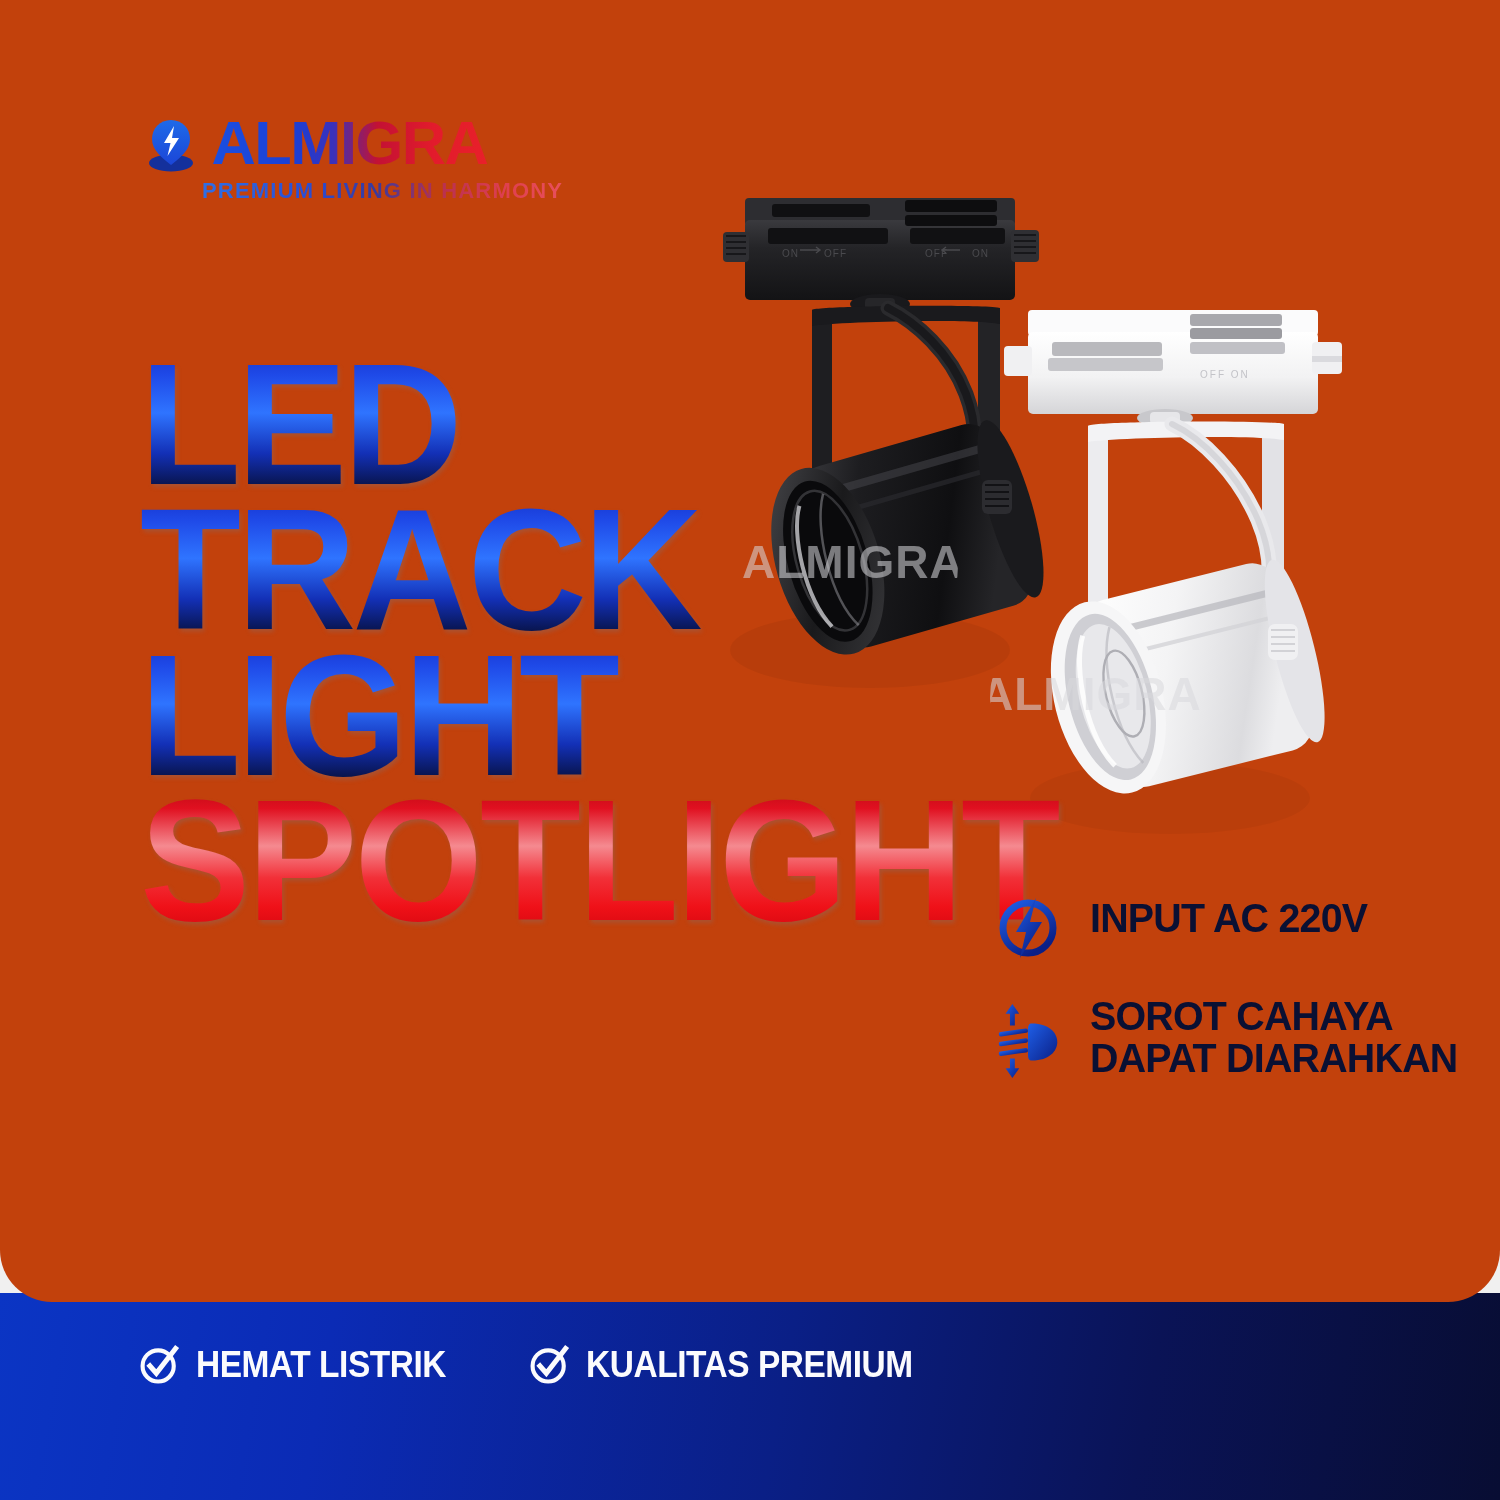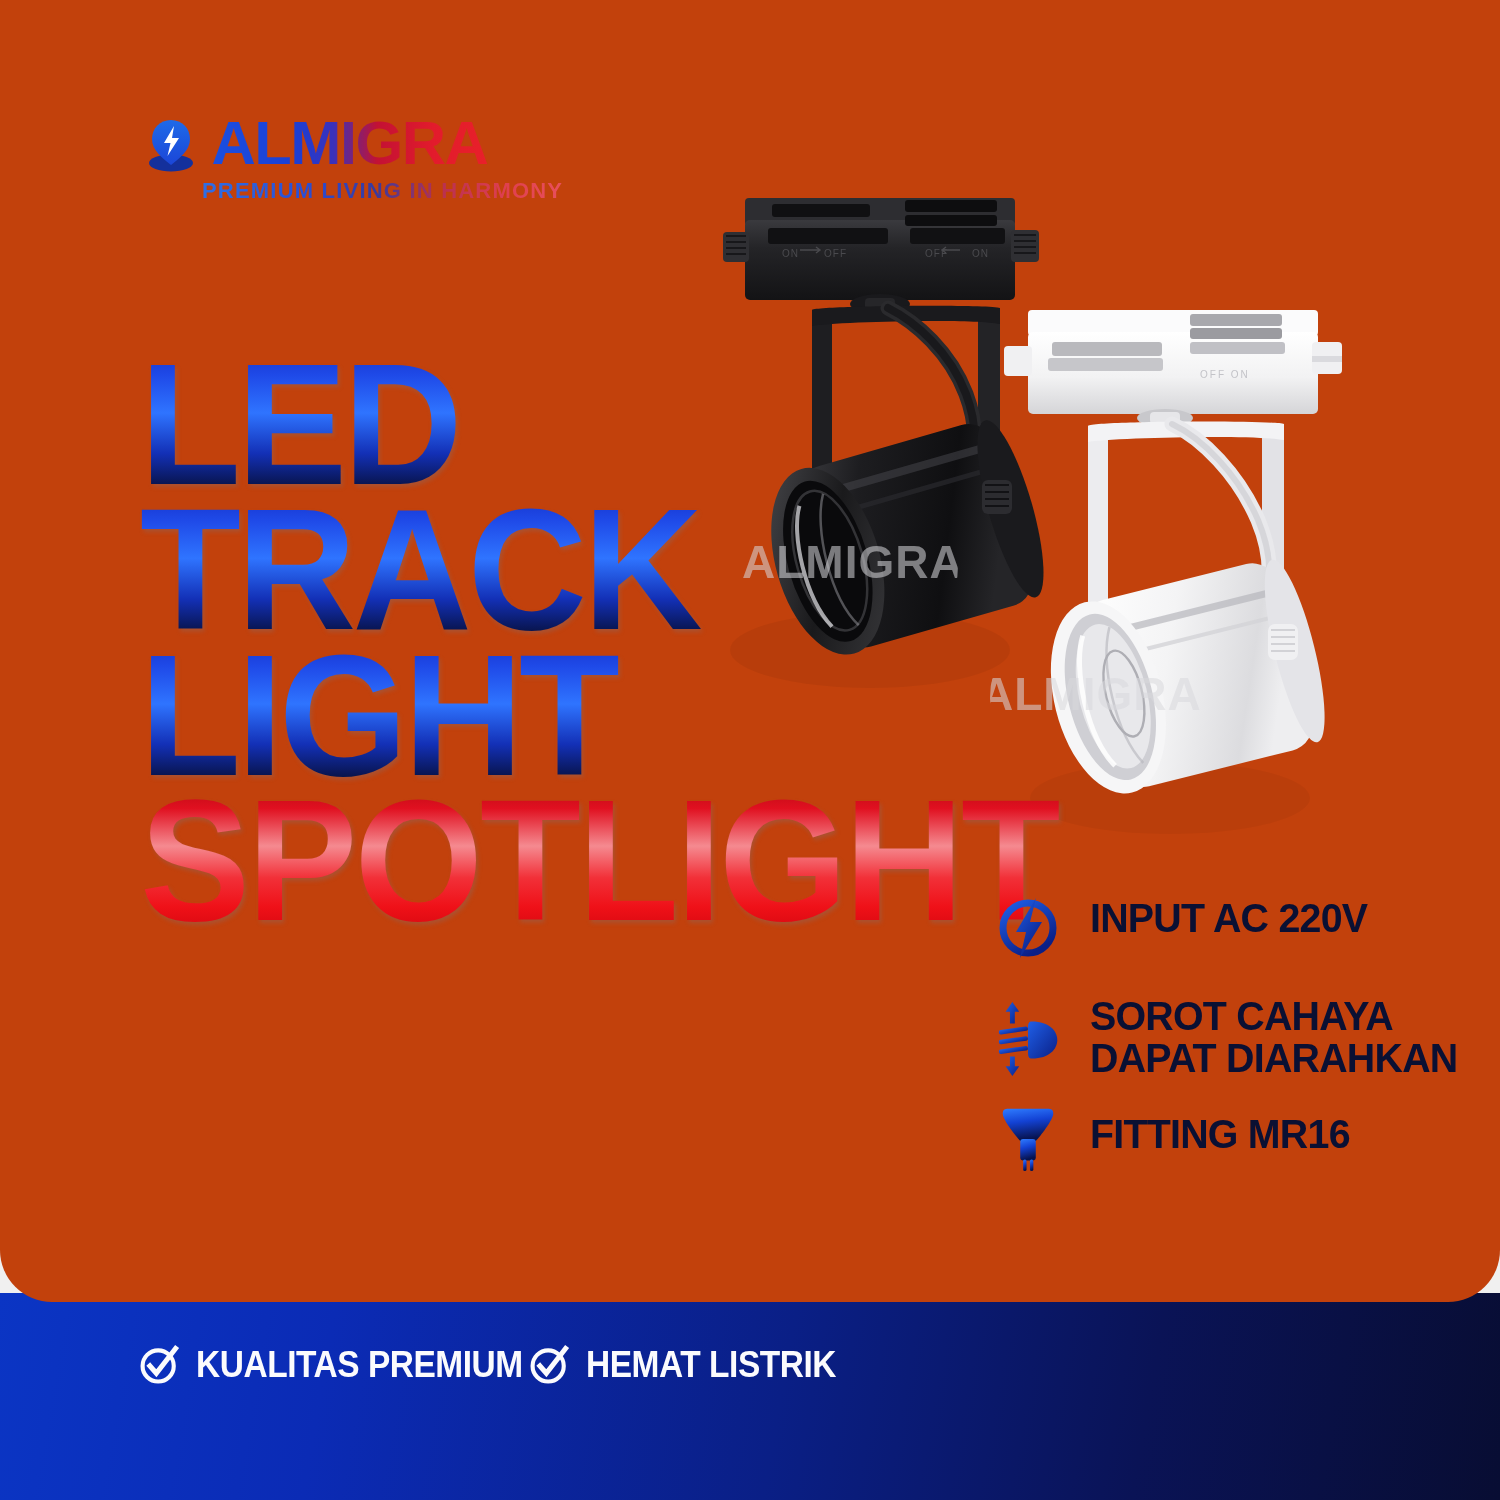--- a/index.html
+++ b/index.html
@@ -155,21 +155,21 @@
     font-size:41px;
     font-weight:800;
     letter-spacing:-0.8px;
     line-height:1.02;
     transform:scaleX(0.96);
     transform-origin:left center;
     padding-top:2px;
   }
   .feature.f1 .feature-icon { height:64px; }
   .feature.f1 { margin-bottom:34px; }
-  .feature.f2 { margin-bottom:24px; }
+  .feature.f2 { margin-bottom:24px;align-items:center; }
   .feature.f2 .feature-icon { height:82px; padding-top:4px; }
   .feature.f3 .feature-icon { height:70px; }
   .feature.f3 .feature-text { padding-top:10px; }
 
   
   .products { position:absolute; left:660px; top:170px; width:760px; height:720px; }
   .lamp { position:absolute; }
   .lamp-black { left:60px; top:10px; }
   .lamp-white { left:330px; top:128px; }
   .wm {
@@ -188,31 +188,31 @@
   <div class="bottom-bar">
     <div class="badges">
 
       <div class="badge">
         <span class="check-badge">
           <svg viewBox="0 0 48 48" width="44" height="44">
             <circle cx="22" cy="25" r="17" fill="none" stroke="#fbfbfd" stroke-width="4.5"></circle>
             <path d="M13 25 L20 33 L41 6" fill="none" stroke="#fbfbfd" stroke-width="5.5" stroke-linecap="square" stroke-linejoin="miter"></path>
           </svg>
         </span>
-        <span class="badge-label">KUALITAS PREMIUM</span>
+        <span class="badge-label">HEMAT LISTRIK</span>
       </div>
 
       <div class="badge">
         <span class="check-badge">
           <svg viewBox="0 0 48 48" width="44" height="44">
             <circle cx="22" cy="25" r="17" fill="none" stroke="#fbfbfd" stroke-width="4.5"></circle>
             <path d="M13 25 L20 33 L41 6" fill="none" stroke="#fbfbfd" stroke-width="5.5" stroke-linecap="square" stroke-linejoin="miter"></path>
           </svg>
         </span>
-        <span class="badge-label">HEMAT LISTRIK</span>
+        <span class="badge-label">KUALITAS PREMIUM</span>
       </div>
 
 
     </div>
   </div>
 
   <div class="panel">
 
     <div class="logo-block">
       <div class="logo-row">
@@ -452,35 +452,17 @@
             <rect x="2" y="51" width="30" height="4.5" rx="2" fill="url(#abG)" transform="rotate(-8 17 53)"></rect>
 
             <path d="M16 80 L9 70 L13.5 70 L13.5 60 L18.5 60 L18.5 70 L23 70 Z" fill="url(#abG)"></path>
 
             <path d="M36 24 C54 24 62 34 62 43 C62 52 54 62 36 62 C33 62 32 60 32 56 L32 30 C32 26 33 24 36 24 Z" fill="url(#abG)"></path>
           </svg>
         </span>
         <span class="feature-text">SOROT CAHAYA DAPAT DIARAHKAN</span>
       </div>
 
-      <div class="feature f3">
-        <span class="feature-icon">
-          <svg viewBox="0 0 64 72" width="64" height="70">
-            <defs>
-              <linearGradient id="mrG" x1="0" y1="0" x2="0.2" y2="1">
-                <stop offset="0" stop-color="#2f7cff"></stop>
-                <stop offset="0.45" stop-color="#1342d4"></stop>
-                <stop offset="1" stop-color="#07134f"></stop>
-              </linearGradient>
-            </defs>
-            <path d="M6 10 C6 6 8 5 12 5 L52 5 C56 5 58 6 58 10 C58 16 44 34 40 38 L24 38 C20 34 6 16 6 10 Z" fill="url(#mrG)"></path>
-            <rect x="24" y="36" width="16" height="22" rx="3" fill="url(#mrG)"></rect>
-            <rect x="27" y="57" width="3.5" height="12" rx="1.6" fill="url(#mrG)"></rect>
-            <rect x="34" y="57" width="3.5" height="12" rx="1.6" fill="url(#mrG)"></rect>
-          </svg>
-        </span>
-        <span class="feature-text">FITTING MR16</span>
-      </div>
 
     </div>
 
   </div>
 </div>
 
 </body></html>

